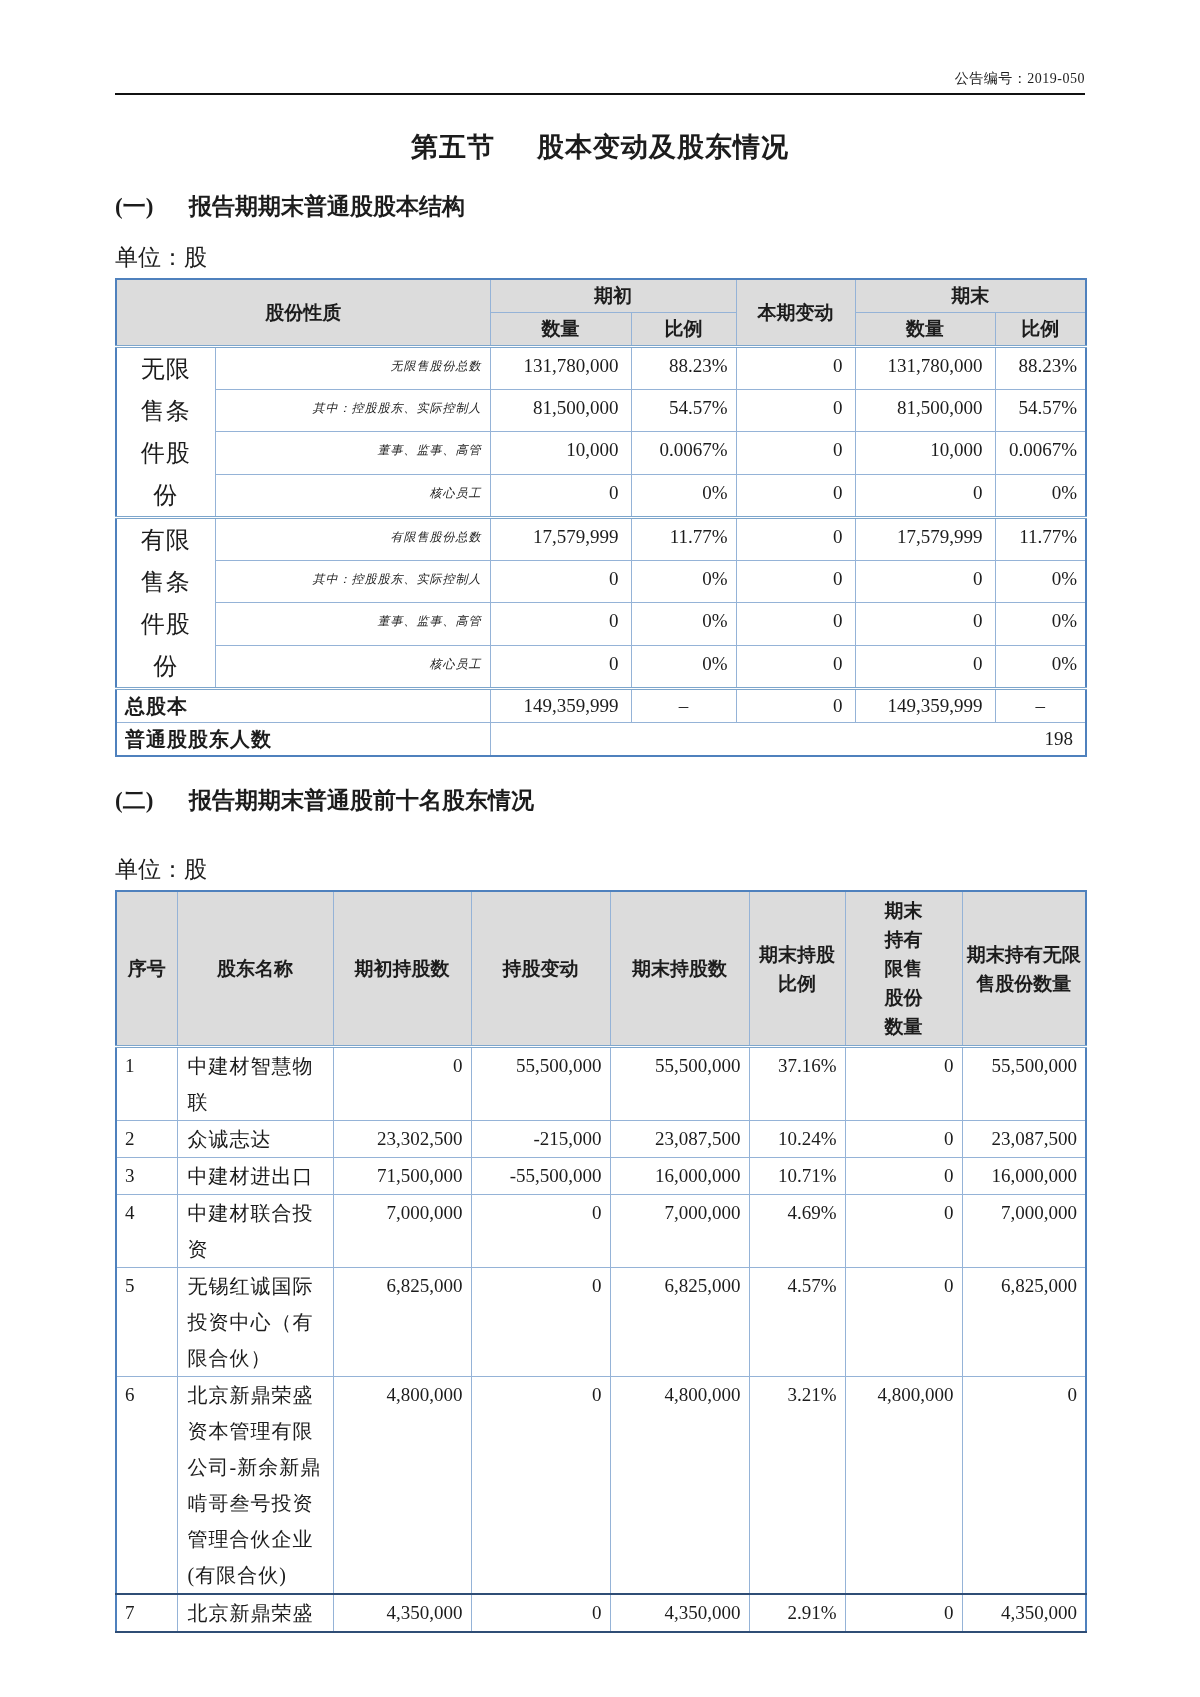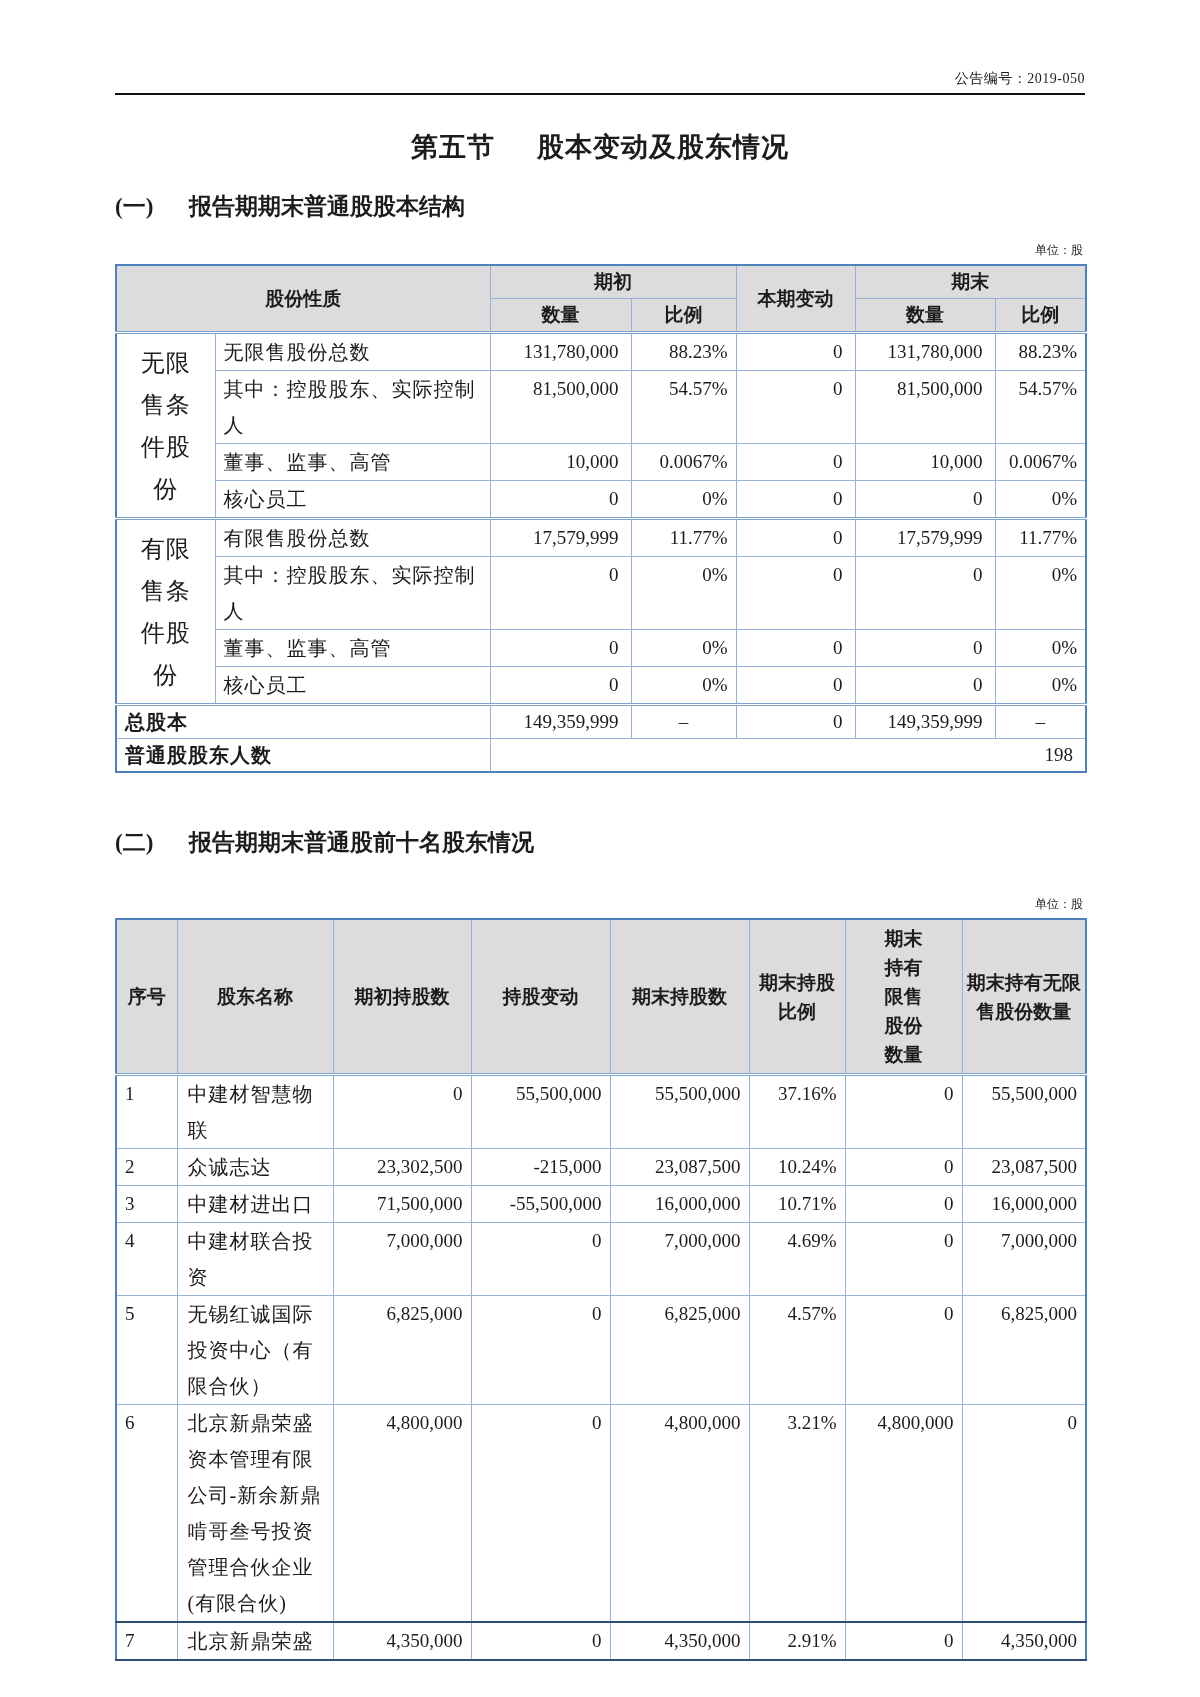--- a/index.html
+++ b/index.html
@@ -15,31 +15,31 @@
   .ann-row{ text-align:right; font-size:14px; letter-spacing:.5px; }
   .rule{ border-bottom:2px solid #111; margin-top:5px; }
 
   
   .title{ text-align:center; font-size:27px; font-weight:bold; margin:34px 0 0 0; letter-spacing:1px;}
   .title .gap{ display:inline-block; width:42px; }
   .h2{ margin-top:38px; font-size:21px; font-weight:bold; }
   .h2 .marker{ display:inline-block; width:58px; }
   .h3{ margin-top:26px; font-size:23px; font-weight:bold; }
   .h3 .marker{ display:inline-block; width:74px; }
-  .unit{ text-align:right; font-size:12px; margin:20px 2px 5px 0; }
+  .unit{ font-size:23px; margin:20px 2px 5px 0; }
 
   
   table{ border-collapse:collapse; table-layout:fixed; width:970px; }
   td{ border:1px solid #95b3d7; padding:0 8px; font-size:19px; vertical-align:top; line-height:36px; overflow:hidden; }
   table{ border:2px solid #4f81bd; }
   .head td{ background:#dcdcdc; font-weight:bold; text-align:center; vertical-align:middle; line-height:24px; padding:4px 6px; }
   .sep td{ border-top:3px double #7ea6cc; }
   .num{ text-align:right; }
   .ctr{ text-align:center; }
-  .lbl{ text-align:left; letter-spacing:1px; font-size:20px; }
+  .lbl{ text-align:right; letter-spacing:1px; font-size:12px;font-style:italic; }
   .grp{ text-align:center; vertical-align:middle; line-height:42px; font-size:24px; letter-spacing:1px; padding:0 12px;margin-left:28px; }
   .boldlbl{ font-weight:bold; text-align:left; font-size:20px; letter-spacing:1px; }
   .short td{ line-height:32px; }
 
   
   .t1 .c-qty{ padding-right:12px; }
 
   
   .t2 td.name{ font-size:20px; letter-spacing:1px; padding:0 10px; }
   .t2 .head td{ line-height:29px; }
@@ -169,21 +169,21 @@
       <td class="num c-qty">149,359,999</td>
       <td class="ctr">–</td>
     </tr>
     <tr class="short">
       <td colspan="2" class="boldlbl">普通股股东人数</td>
       <td colspan="5" class="num c-qty">198</td>
     </tr>
   </tbody>
     </table>
 
-  <div class="h3" style="margin-top:54px">
+  <div class="h3" style="margin-top:28px">
     <span class="marker">(二)</span><span>报告期期末普通股前十名股东情况</span>
   </div>
 
   <div class="unit" style="margin-top:38px">单位：股</div>
 
   <table class="t2">
     <colgroup>
       <col style="width:61px">
         <col style="width:156px">
         <col style="width:138px">

